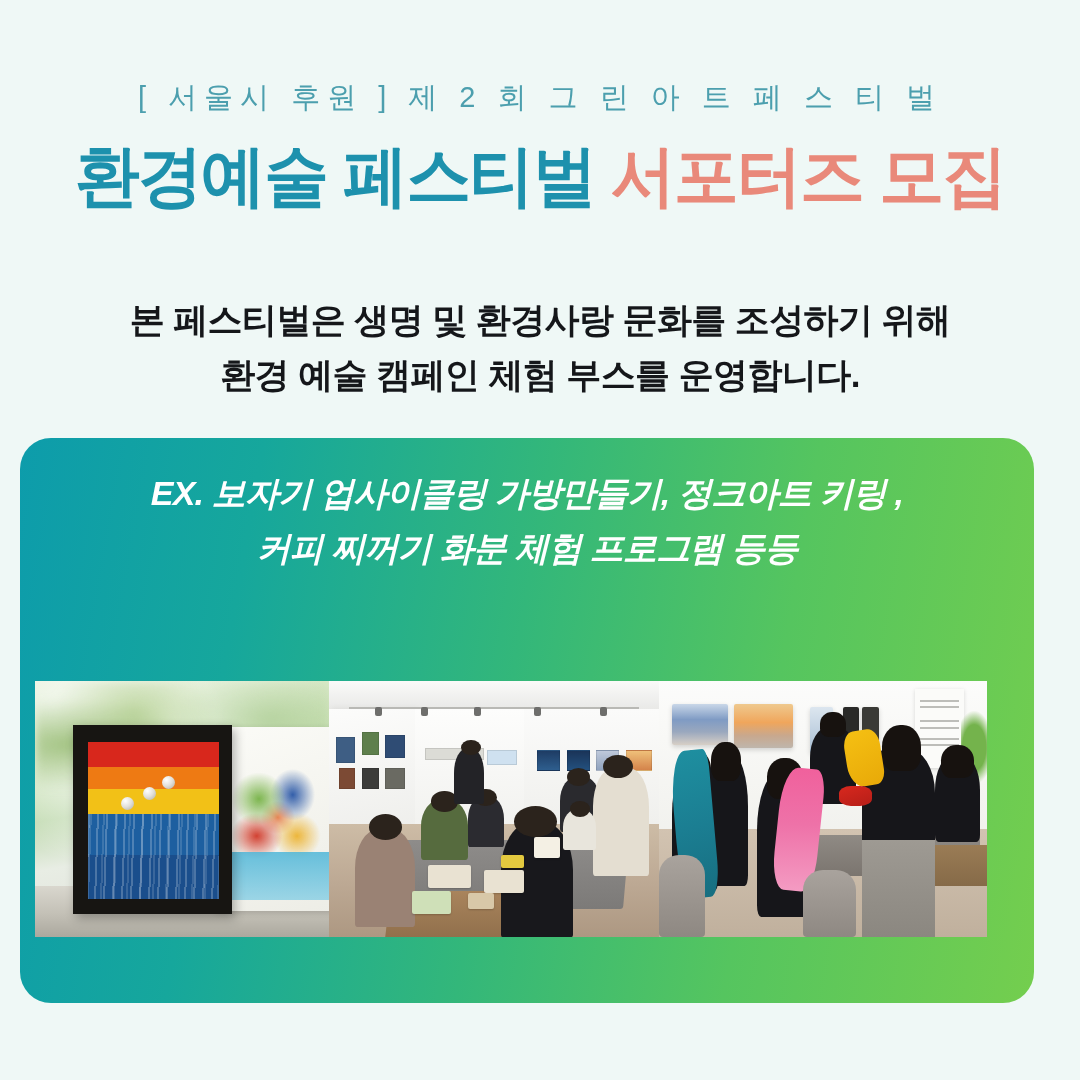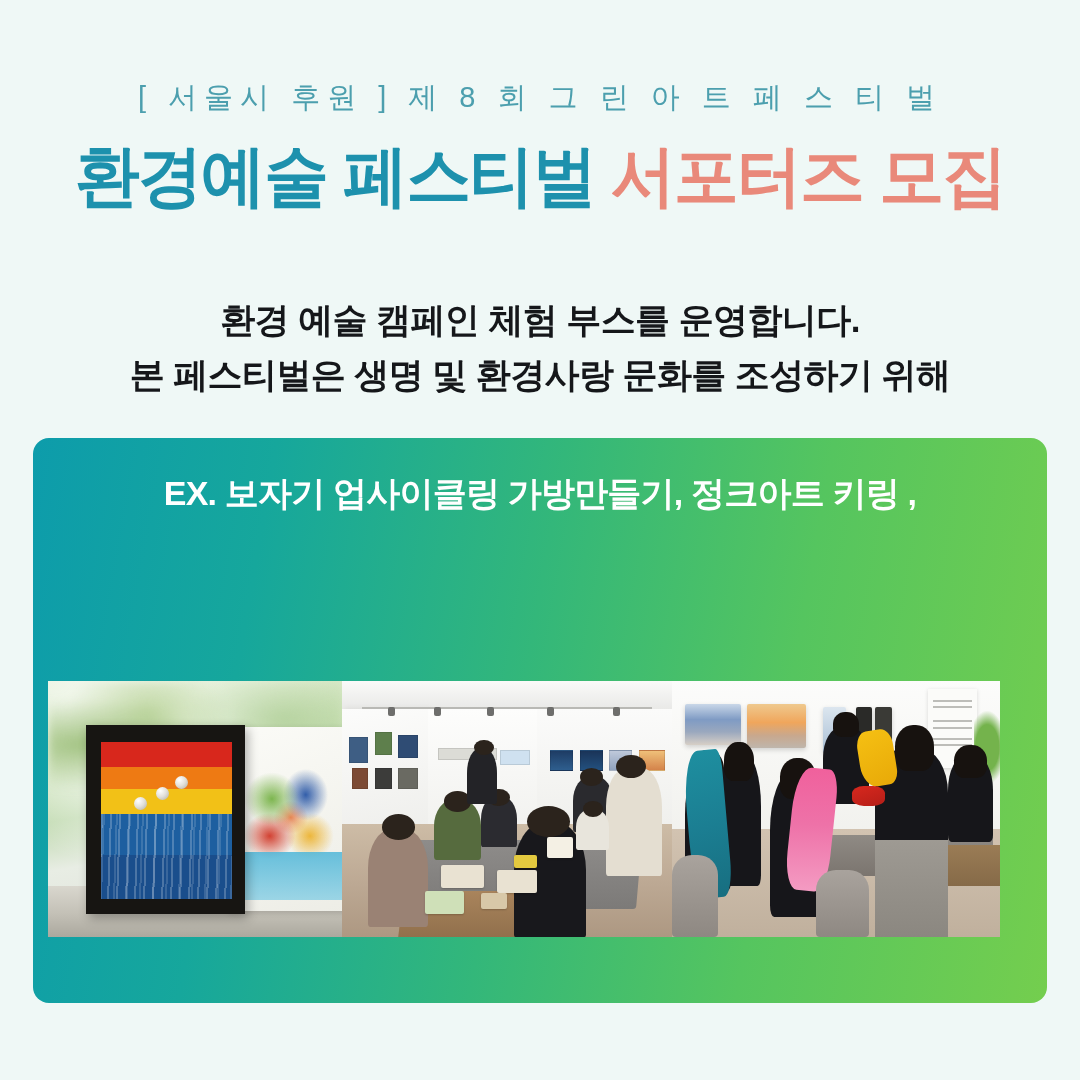--- a/index.html
+++ b/index.html
@@ -60,32 +60,33 @@
     font-weight: 700;
     color: #15171A;
     line-height: 1.58;
     letter-spacing: -0.6px;
   }
   .description .desc-line { display: block; white-space: nowrap; }
 
   
   .gradient-card {
     position: absolute;
-    left: 33px;
+    left: 20px;
     top: 438px;
     width: 1014px;
     height: 565px;
-    border-radius: 16px;
+    border-radius: 31px;
     background: linear-gradient(100deg,
                 #0D9CAB 0%,
                 #16A79C 22%,
                 #33B77A 48%,
                 #55C55F 72%,
                 #74CE4E 100%);
     overflow: hidden;
+    font-style: italic;
   }
 
   
   .example-list {
     position: absolute;
     top: 28px;
     left: 0;
     width: 100%;
     text-align: center;
     color: #FFFFFF;
@@ -243,35 +244,36 @@
              border-radius: 36% 22% 30% 30%; transform: rotate(6deg); }
   .p3-yellow { left: 57%; top: 19%; width: 11%; height: 22%;
                background: linear-gradient(160deg, #F5C013 0%, #E8A908 100%);
                border-radius: 30% 30% 26% 40%; transform: rotate(-9deg); }
   .p3-red { left: 55%; top: 41%; width: 10%; height: 8%;
             background: linear-gradient(160deg, #D8281E 0%, #B51E18 100%); border-radius: 36%; }
 </style>
 </head>
 <body>
 
-<div class="kicker">[ 서울시  후원 ]  제 8 회   그 린 아 트 페 스 티 벌</div>
+<div class="kicker">[ 서울시  후원 ]  제 2 회   그 린 아 트 페 스 티 벌</div>
 
 <div class="headline">
   <span class="part-teal">환경예술 페스티벌</span><span class="gap"></span><span class="part-coral">서포터즈 모집</span>
 </div>
 
 <div class="description">
+  <span class="desc-line">본 페스티벌은 생명 및 환경사랑 문화를 조성하기 위해</span>
   <span class="desc-line">환경 예술 캠페인 체험 부스를 운영합니다.</span>
-  <span class="desc-line">본 페스티벌은 생명 및 환경사랑 문화를 조성하기 위해</span>
 </div>
 
 <div class="gradient-card">
 
   <div class="example-list">
     <span class="ex-line">EX. 보자기 업사이클링 가방만들기, 정크아트 키링 ,</span>
+    <span class="ex-line">커피 찌꺼기 화분 체험 프로그램  등등</span>
   </div>
 
   <div class="photo-strip">
 
     <div class="photo photo-1">
       <div class="p1-bg"></div>
       <div class="p1-foliage"></div>
       <div class="p1-sill"></div>
       <div class="p1-canvas-right">
         <div class="p1-star"></div>

